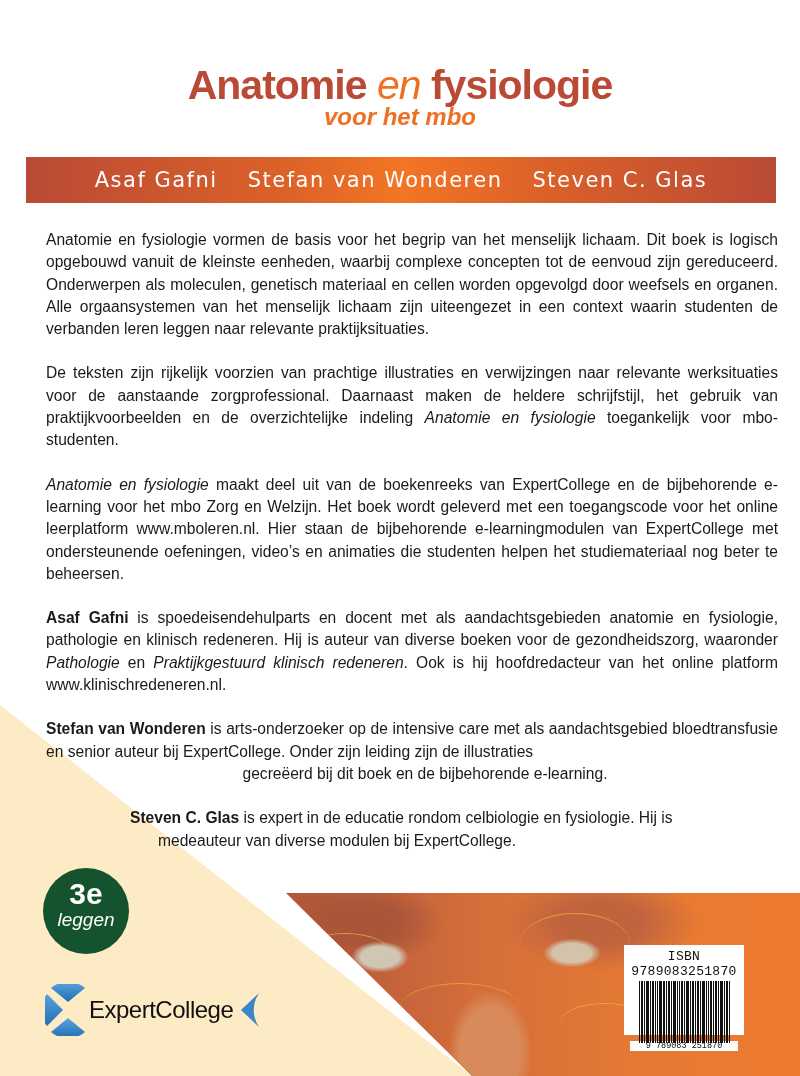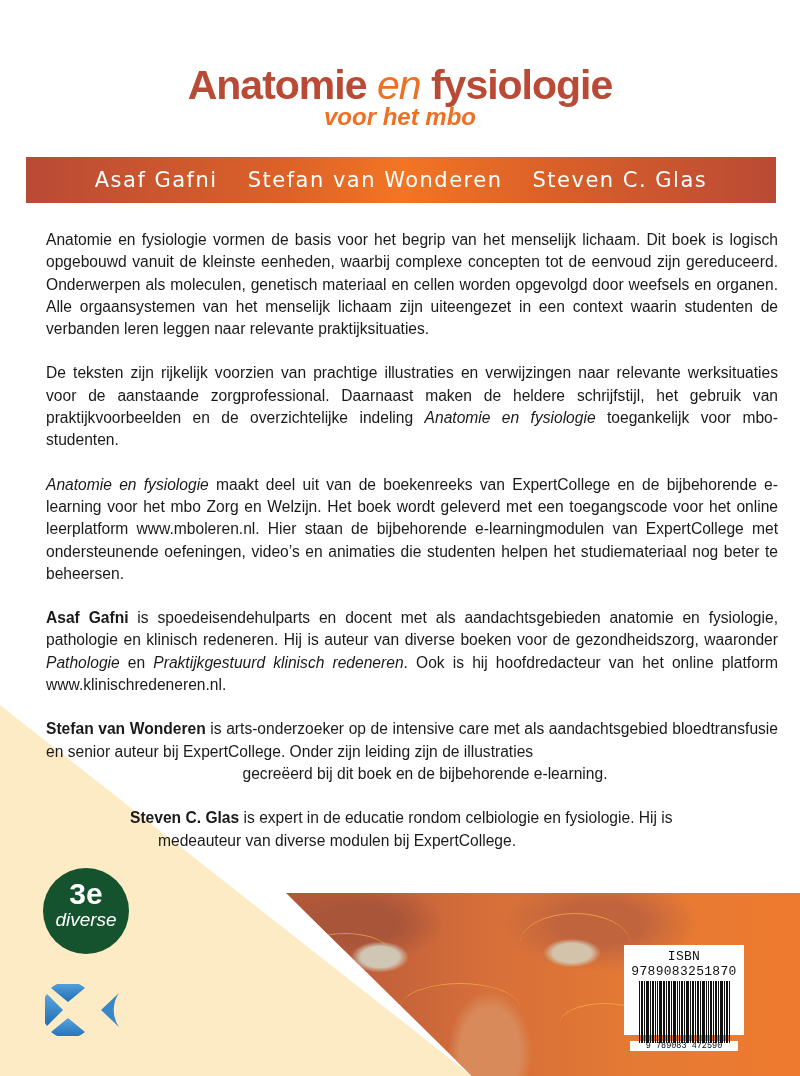--- a/index.html
+++ b/index.html
@@ -121,35 +121,36 @@
   <p>Anatomie en fysiologie vormen de basis voor het begrip van het menselijk lichaam. Dit boek is logisch opgebouwd vanuit de kleinste eenheden, waarbij complexe concepten tot de eenvoud zijn gereduceerd. Onderwerpen als moleculen, genetisch materiaal en cellen worden opgevolgd door weefsels en organen. Alle orgaansystemen van het menselijk lichaam zijn uiteengezet in een context waarin studenten de verbanden leren leggen naar relevante praktijksituaties.</p>
   <p><span>De teksten zijn rijkelijk voorzien van prachtige illustraties en verwijzingen naar relevante werksituaties voor de aanstaande zorgprofessional. Daarnaast maken de heldere schrijfstijl, het gebruik van praktijkvoorbeelden en de overzichtelijke indeling </span><i>Anatomie en fysiologie</i><span> toegankelijk voor mbo-studenten.</span></p>
   <p><i>Anatomie en fysiologie</i><span> maakt deel uit van de boekenreeks van ExpertCollege en de bijbehorende e-learning voor het mbo Zorg en Welzijn. Het boek wordt geleverd met een toegangscode voor het online leerplatform www.mboleren.nl. Hier staan de bijbehorende e-learningmodulen van ExpertCollege met ondersteunende oefeningen, video’s en animaties die studenten helpen het studiemateriaal nog beter te beheersen.</span></p>
   <p><b>Asaf Gafni</b><span> is spoedeisendehulparts en docent met als aandachtsgebieden anatomie en fysiologie, pathologie en klinisch redeneren. Hij is auteur van diverse boeken voor de gezondheidszorg, waaronder </span><i>Pathologie</i><span> en </span><i>Praktijkgestuurd klinisch redeneren</i><span>. Ook is hij hoofdredacteur van het online platform www.klinischredeneren.nl.</span></p>
   <p class="p-stefan"><b>Stefan van Wonderen</b><span> is arts-onderzoeker op de intensive care met als aandachtsgebied bloedtransfusie en senior auteur bij ExpertCollege. Onder zijn leiding zijn de illustraties</span><span class="indent">gecreëerd bij dit boek en de bijbehorende e-learning.</span></p>
   <p class="p-steven"><b>Steven C. Glas</b><span> is expert in de educatie rondom celbiologie en fysiologie. Hij is</span><span class="indent">medeauteur van diverse modulen bij ExpertCollege.</span></p>
 </div>
 
 <div class="edition-badge">
   <span class="num">3e</span>
-  <span class="lbl">diverse</span>
+  <span class="lbl">leggen</span>
 </div>
 
 <div class="logo">
   <svg class="mark" viewBox="0 0 48 52">
     <defs>
       <linearGradient id="lb" x1="0" y1="0" x2="0" y2="1">
         <stop offset="0" stop-color="#5aa3de"></stop>
         <stop offset="1" stop-color="#1f6fb5"></stop>
       </linearGradient>
     </defs>
     <path d="M6 4 A26 26 0 0 1 40 4 L23 18 Z" fill="url(#lb)"></path>
     <path d="M2 10 L18 26 L2 42 A26 26 0 0 1 2 10 Z" fill="url(#lb)"></path>
     <path d="M6 48 L23 34 L40 48 A26 26 0 0 1 6 48 Z" fill="url(#lb)"></path>
   </svg>
+  <span class="word">ExpertCollege</span>
   <svg class="tail" viewBox="0 0 20 34">
     <path d="M20 0 A30 30 0 0 0 20 34 L2 17 Z" fill="#3a86c8"></path>
   </svg>
 </div>
 
 <div class="barcode">
   <div class="isbn">ISBN 9789083251870</div>
   <div class="bars">
     <i style="width:1px"></i>
       <i style="width:2px"></i>
@@ -180,14 +181,14 @@
       <i style="width:1px"></i>
       <i style="width:2px"></i>
       <i style="width:1px"></i>
       <i style="width:2px"></i>
       <i style="width:1px"></i>
       <i style="width:3px"></i>
       <i style="width:1px"></i>
       <i style="width:2px"></i>
       <i style="width:1px"></i>
   </div>
-  <div class="digits">9 789083 472590</div>
+  <div class="digits">9 789083 251870</div>
 </div>
 
 </body></html>

